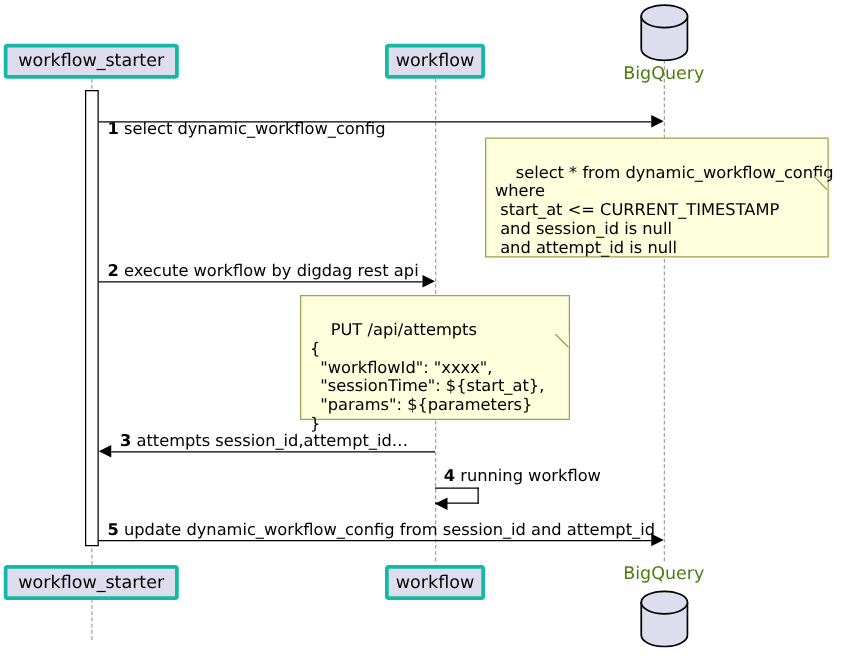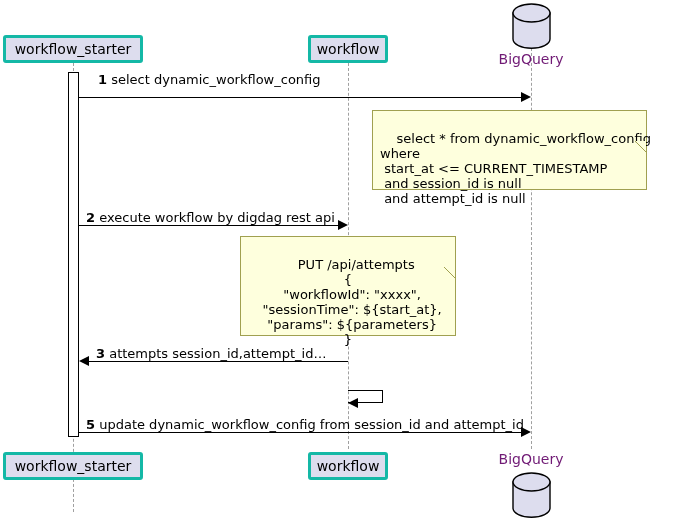--- a/index.html
+++ b/index.html
@@ -37,21 +37,21 @@
 
   
   .database {
     position: absolute;
   }
   .database svg { display: block; }
 
   .db-label {
     position: absolute;
     font-size: 14px;
-    color: #701a75;
+    color: #4d7c0f;
     white-space: nowrap;
     text-align: center;
   }
 
   
   .lifeline {
     position: absolute;
     width: 0;
     border-left: 1px dashed #A0A0A0;
   }
@@ -167,49 +167,49 @@
   </div>
   <div class="database" style="left:512px; top:472px; width:39px; height:46px;">
     <svg width="39" height="46" viewBox="0 0 39 46">
       <path d="M1,10 L1,36 A18,9 0 0 0 38,36 L38,10 Z" fill="#DDDDEE" stroke="#000000" stroke-width="1.4"></path>
       <ellipse cx="19.5" cy="10" rx="18.5" ry="9" fill="#DDDDEE" stroke="#000000" stroke-width="1.4"></ellipse>
     </svg>
   </div>
 
   <div class="activation" style="left:68px; top:72px; width:11px; height:365px;"></div>
 
-  <div class="msg-label" style="left:86px; top:73px;margin-left:12px;">
+  <div class="msg-label" style="left:86px; top:97px;">
     <span class="msg-num">1</span>
     <span>select dynamic_workflow_config</span>
   </div>
   <div class="arrow-line" style="left:79px; top:97px; width:442px;"></div>
   <div class="arrow-head right" style="left:521px; top:92px;"></div>
 
-  <div class="note" style="left:372px; top:110px; width:275px; height:80px;">
+  <div class="note" style="left:388px; top:110px; width:275px; height:96px;">
     <span>select * from dynamic_workflow_config
 where
  start_at &lt;= CURRENT_TIMESTAMP
  and session_id is null
  and attempt_id is null</span>
     <span class="note-fold">
       <svg width="11" height="11" viewBox="0 0 11 11">
         <path d="M0,0 L11,11 L11,0 Z" fill="#FEFFDD" stroke="none"></path>
         <path d="M0,0 L11,11 M0,0 L0,0" fill="none" stroke="#A0A050" stroke-width="1"></path>
       </svg>
     </span>
   </div>
 
   <div class="msg-label" style="left:86px; top:211px;text-align:center;">
     <span class="msg-num">2</span>
     <span>execute workflow by digdag rest api</span>
   </div>
   <div class="arrow-line" style="left:79px; top:225px; width:259px;"></div>
   <div class="arrow-head right" style="left:338px; top:220px;"></div>
 
-  <div class="note" style="left:240px; top:236px; width:216px; height:100px;text-align:center;">
+  <div class="note" style="left:240px; top:236px; width:216px; height:100px;">
     <span>PUT /api/attempts
 {
   "workflowId": "xxxx",
   "sessionTime": ${start_at},
   "params": ${parameters}
 }</span>
     <span class="note-fold">
       <svg width="11" height="11" viewBox="0 0 11 11">
         <path d="M0,0 L11,11 L11,0 Z" fill="#FEFFDD" stroke="none"></path>
         <path d="M0,0 L11,11" fill="none" stroke="#A0A050" stroke-width="1"></path>
@@ -217,20 +217,24 @@
     </span>
   </div>
 
   <div class="msg-label" style="left:96px; top:347px;">
     <span class="msg-num">3</span>
     <span>attempts session_id,attempt_id…</span>
   </div>
   <div class="arrow-line" style="left:89px; top:361px; width:259px;"></div>
   <div class="arrow-head left" style="left:79px; top:356px;"></div>
 
+  <div class="msg-label" style="left:355px; top:375px;">
+    <span class="msg-num">4</span>
+    <span>running workflow</span>
+  </div>
   <div class="selfloop" style="left:348px; top:390px; width:35px; height:13px;"></div>
   <div class="arrow-head left" style="left:348px; top:398px;"></div>
 
   <div class="msg-label" style="left:86px; top:418px;">
     <span class="msg-num">5</span>
     <span>update dynamic_workflow_config from session_id and attempt_id</span>
   </div>
   <div class="arrow-line" style="left:79px; top:432px; width:442px;"></div>
   <div class="arrow-head right" style="left:521px; top:427px;"></div>
 

